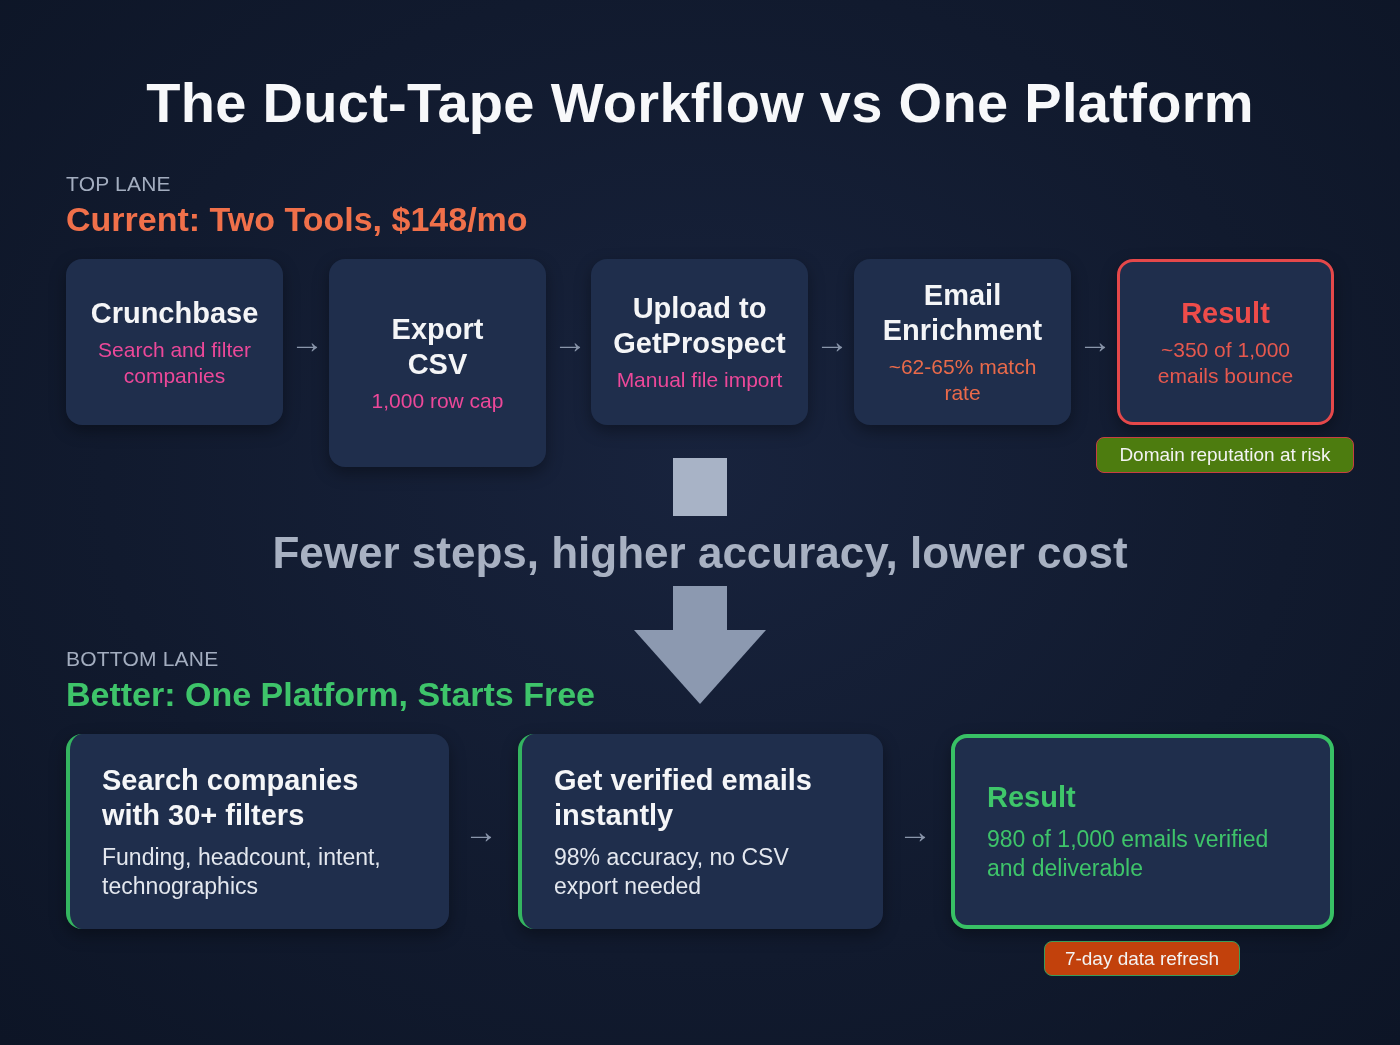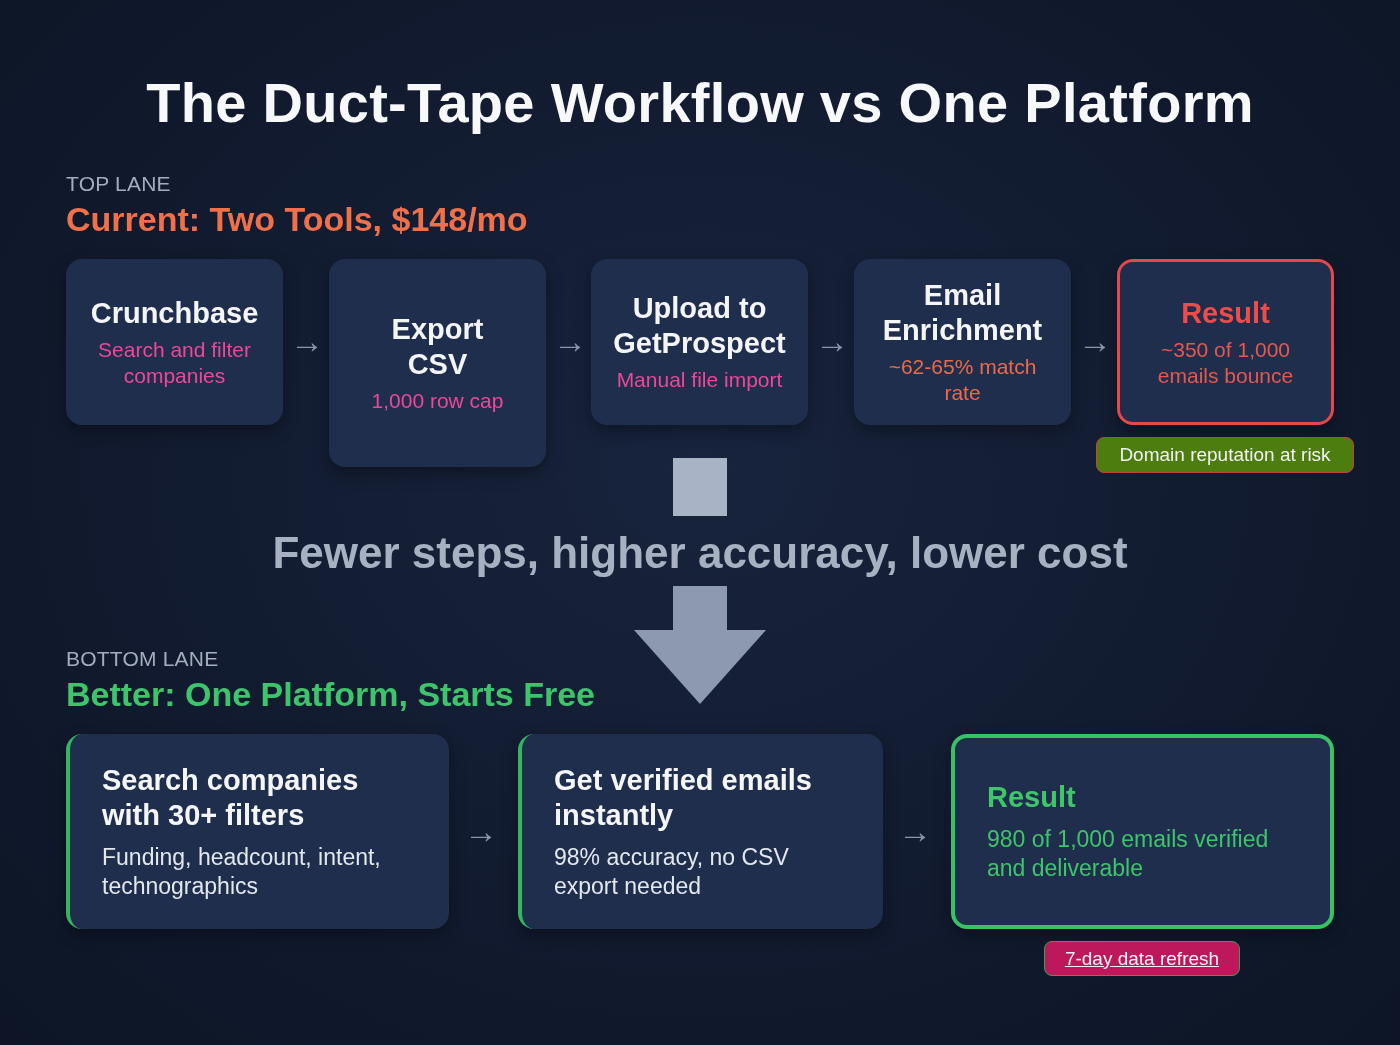--- a/index.html
+++ b/index.html
@@ -33,21 +33,21 @@
   .box.result-red .h { color:#ee4c4a; }
   .box.result-red .s { color:#e5584e; }
 
   .arrow { font-size:34px; color:#8a96ab; font-weight:700; }
 
   .badge {
     position:absolute; border-radius:8px; font-size:19px; color:#f3f3f3;
     display:flex; align-items:center; justify-content:center; box-sizing:border-box;
   }
   .badge.red { background:#4d7c0f; border:1.5px solid #c74040; }
-  .badge.green { background:#be185d; border:1.5px solid #3a9d5a;text-decoration:underline; }
+  .badge.green { background:#c2410c; border:1.5px solid #3a9d5a; }
 
   .divider-text {
     left:0; width:1400px; top:528px; text-align:center;
     font-size:44px; font-weight:700; color:#a8b1c2;
   }
 
   .bbox {
     position:absolute; background:#1f2e4c; border-radius:16px;
     box-shadow: 0 6px 16px rgba(0,0,0,0.35);
     box-sizing:border-box; padding:30px 30px 0 32px;

